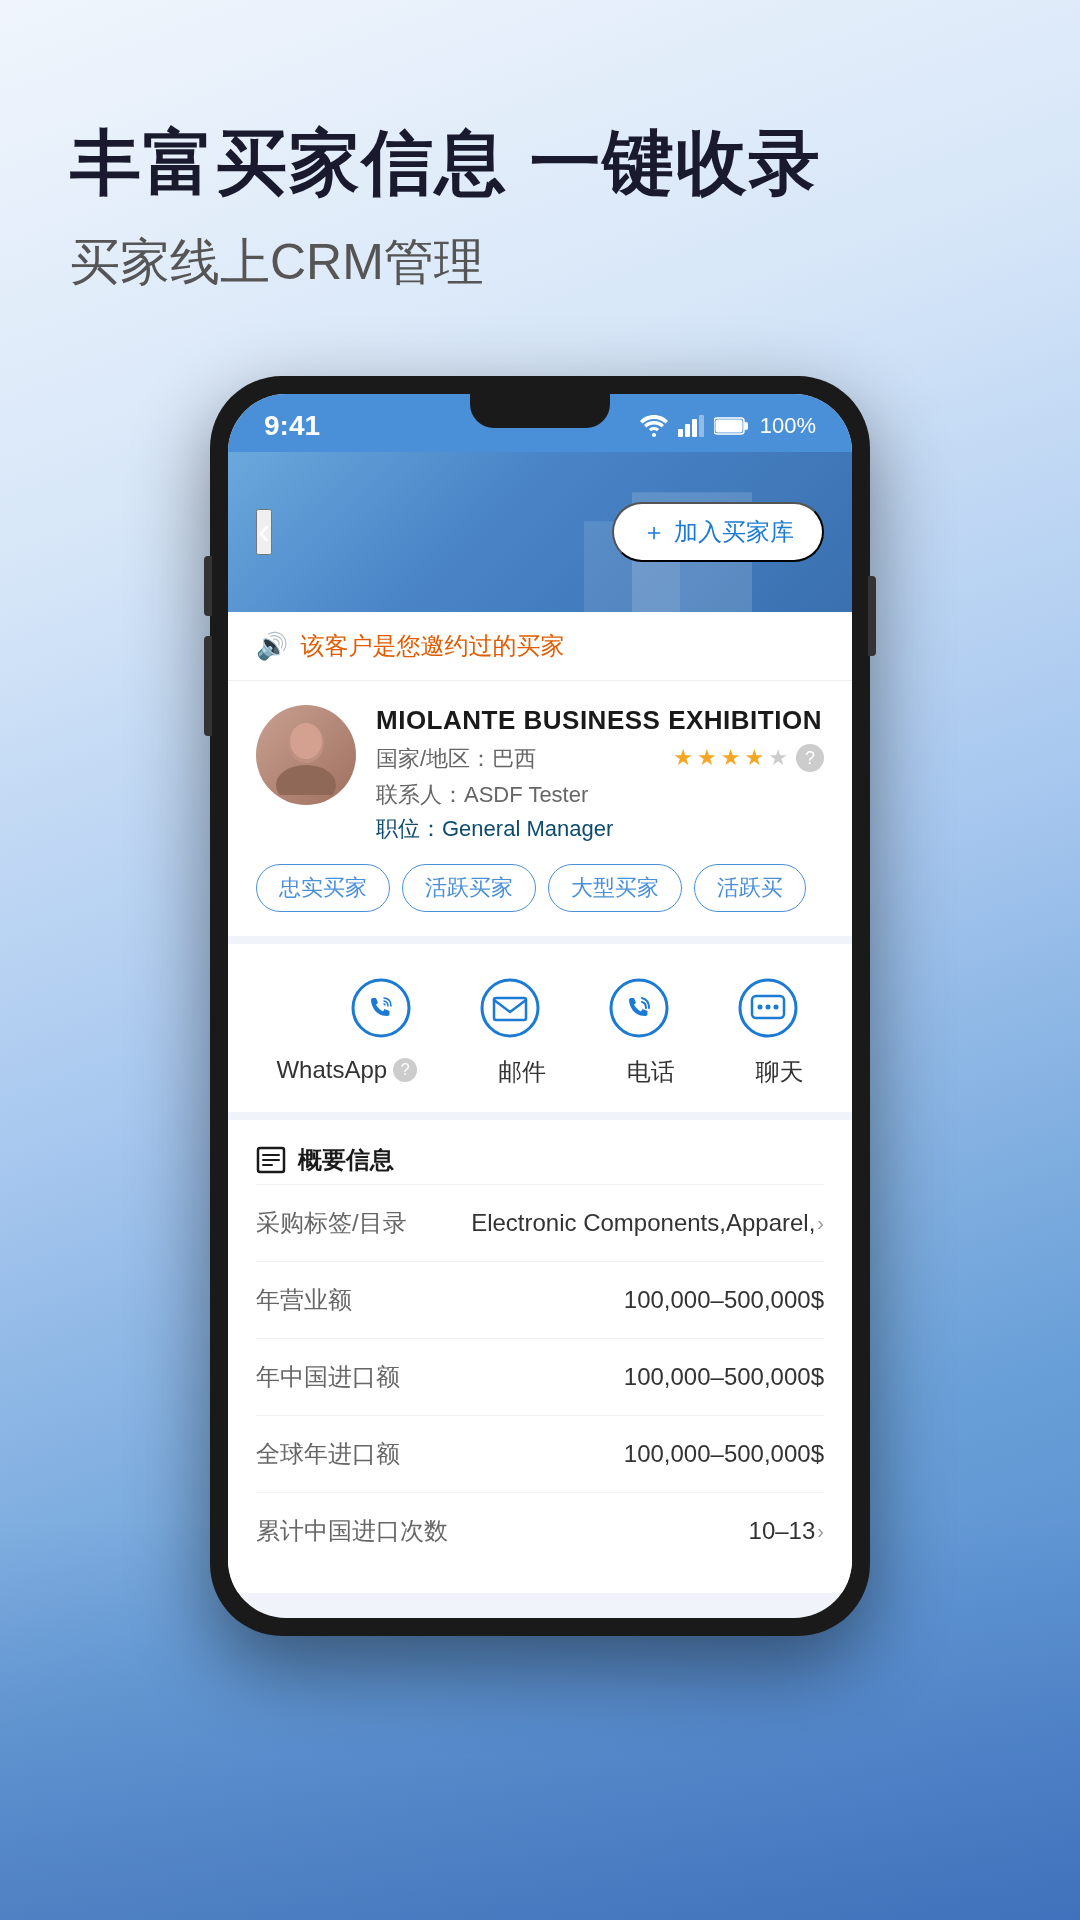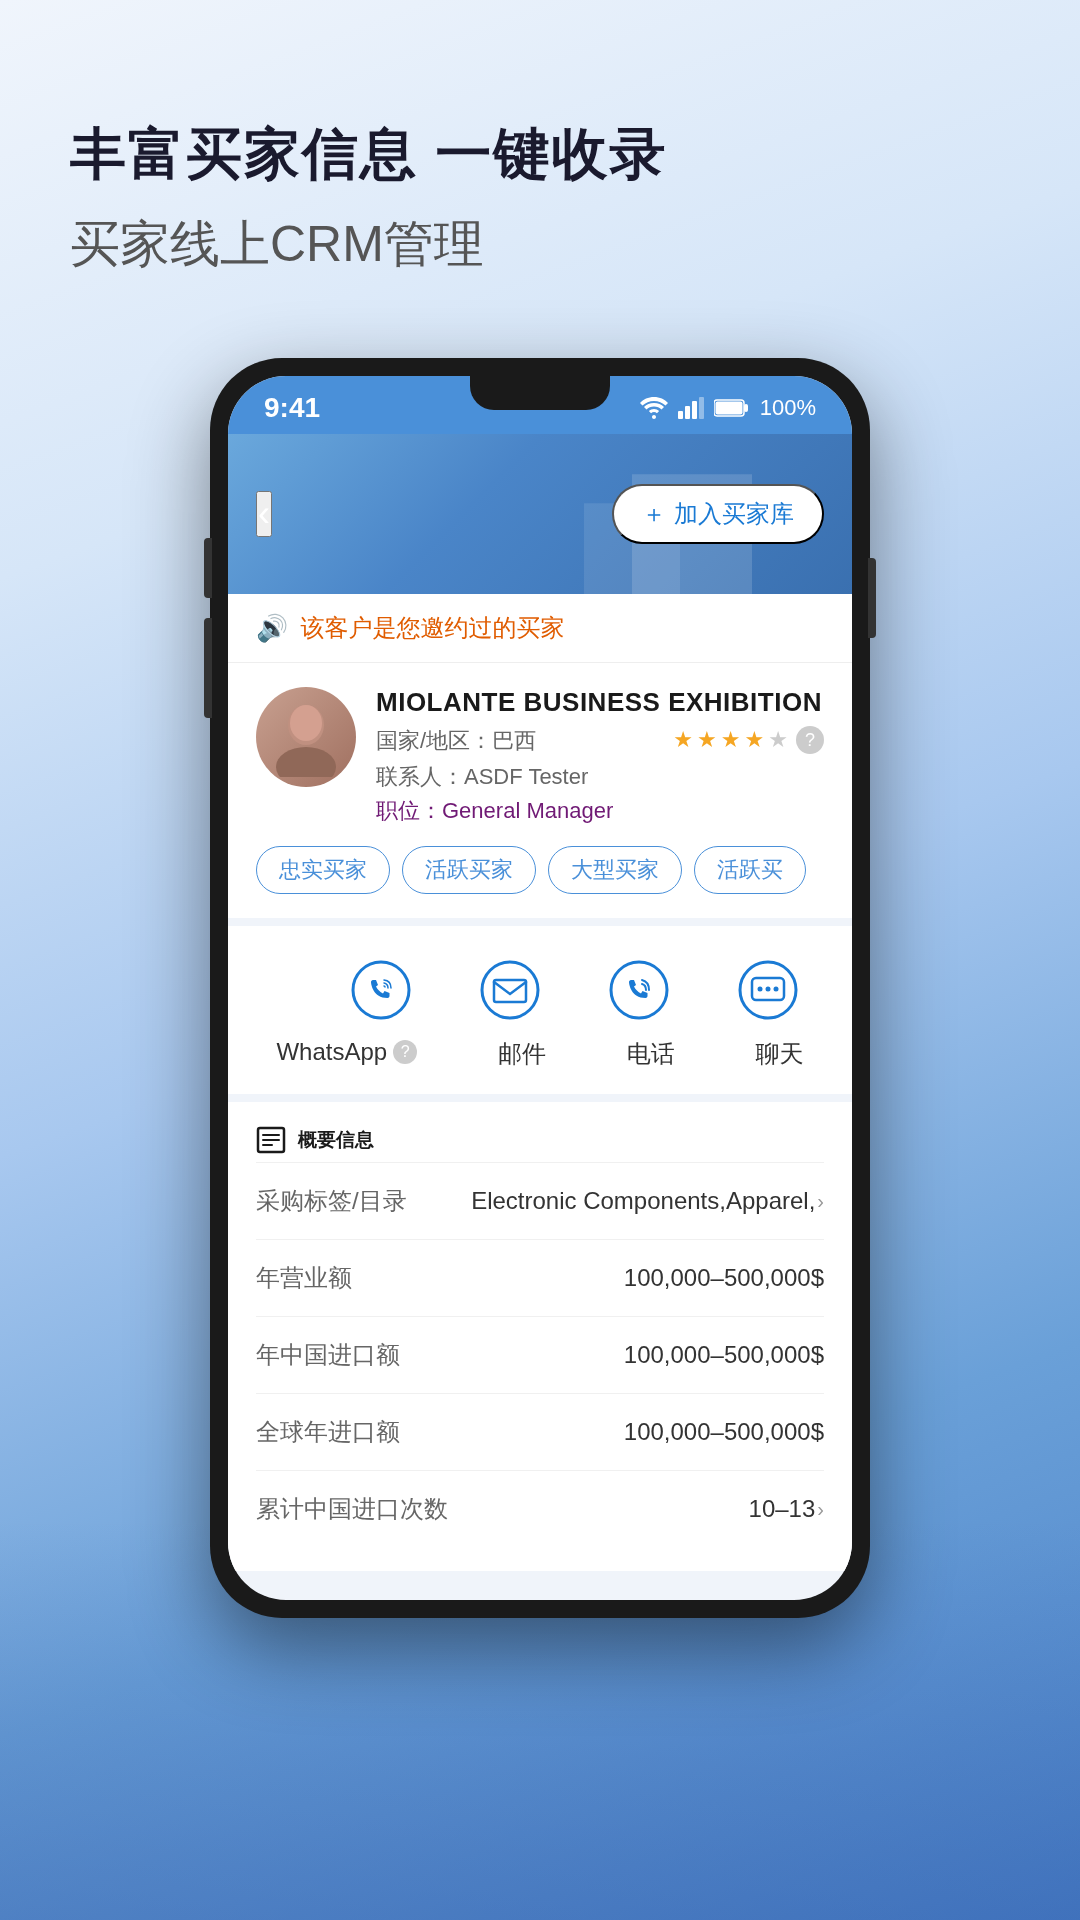--- a/index.html
+++ b/index.html
@@ -20,21 +20,21 @@
       z-index: 0;
     }
 
     
     .hero-section {
       position: relative;
       z-index: 2;
       padding: 120px 70px 60px 70px;
     }
     .hero-title {
-      font-size: 56px;
+      font-size: 71px;
       font-weight: 700;
       color: #1a1a2e;
       line-height: 1.2;
       letter-spacing: 2px;
     }
     .hero-subtitle {
       font-size: 50px;
       font-weight: 400;
       color: #555;
       margin-top: 24px;
@@ -237,21 +237,21 @@
       justify-content: center;
       margin-left: 4px;
     }
     .contact-text {
       font-size: 22px;
       color: #666;
       margin-top: 6px;
     }
     .position-text {
       font-size: 22px;
-      color: #701a75;
+      color: #0c4a6e;
       margin-top: 4px;
     }
 
     
     .tags-row {
       display: flex;
       gap: 12px;
       margin-top: 20px;
       overflow: hidden;
     }
@@ -306,21 +306,21 @@
       justify-content: center;
     }
 
     
     .info-section {
       background: white;
       padding: 24px 28px;
       flex-shrink: 0;
     }
     .section-title {
-      font-size: 19px;
+      font-size: 24px;
       font-weight: 600;
       color: #1a1a1a;
       display: flex;
       align-items: center;
       gap: 12px;
       margin-bottom: 8px;
     }
     .info-row {
       display: flex;
       justify-content: space-between;

